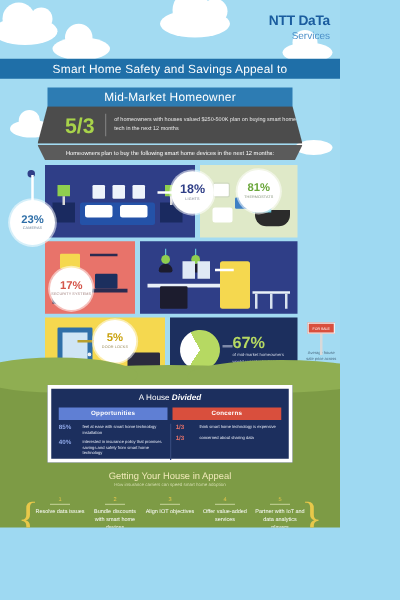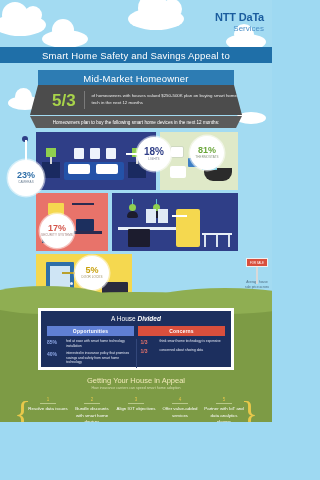--- a/index.html
+++ b/index.html
@@ -325,20 +325,26 @@
   </div>
 
   <div class="tile tile-door">
     <div class="door"></div>
     <div class="door-pane"></div>
     <div class="door-knob"></div>
     <div class="lock-red"></div>
     <div class="tv-blk"></div>
   </div>
 
+  <div class="tile tile-pie">
+    <div class="pie"></div>
+    <div class="pie-line"></div>
+    <div class="p67">67%</div>
+    <div class="p67-txt">of mid-market homeowners would consider trading their current home for smart home devices</div>
+  </div>
 
   <div class="stem-cam-dot"></div>
   <div class="bubble-stem stem-cam"></div>
   <div class="bubble-stem stem-lights"></div>
   <div class="bubble-stem stem-appl"></div>
   <div class="bubble-stem stem-locks"></div>
 
   <div class="bubble b-cameras">
     <div class="pct">23%</div>
     <div class="lbl">CAMERAS</div>

